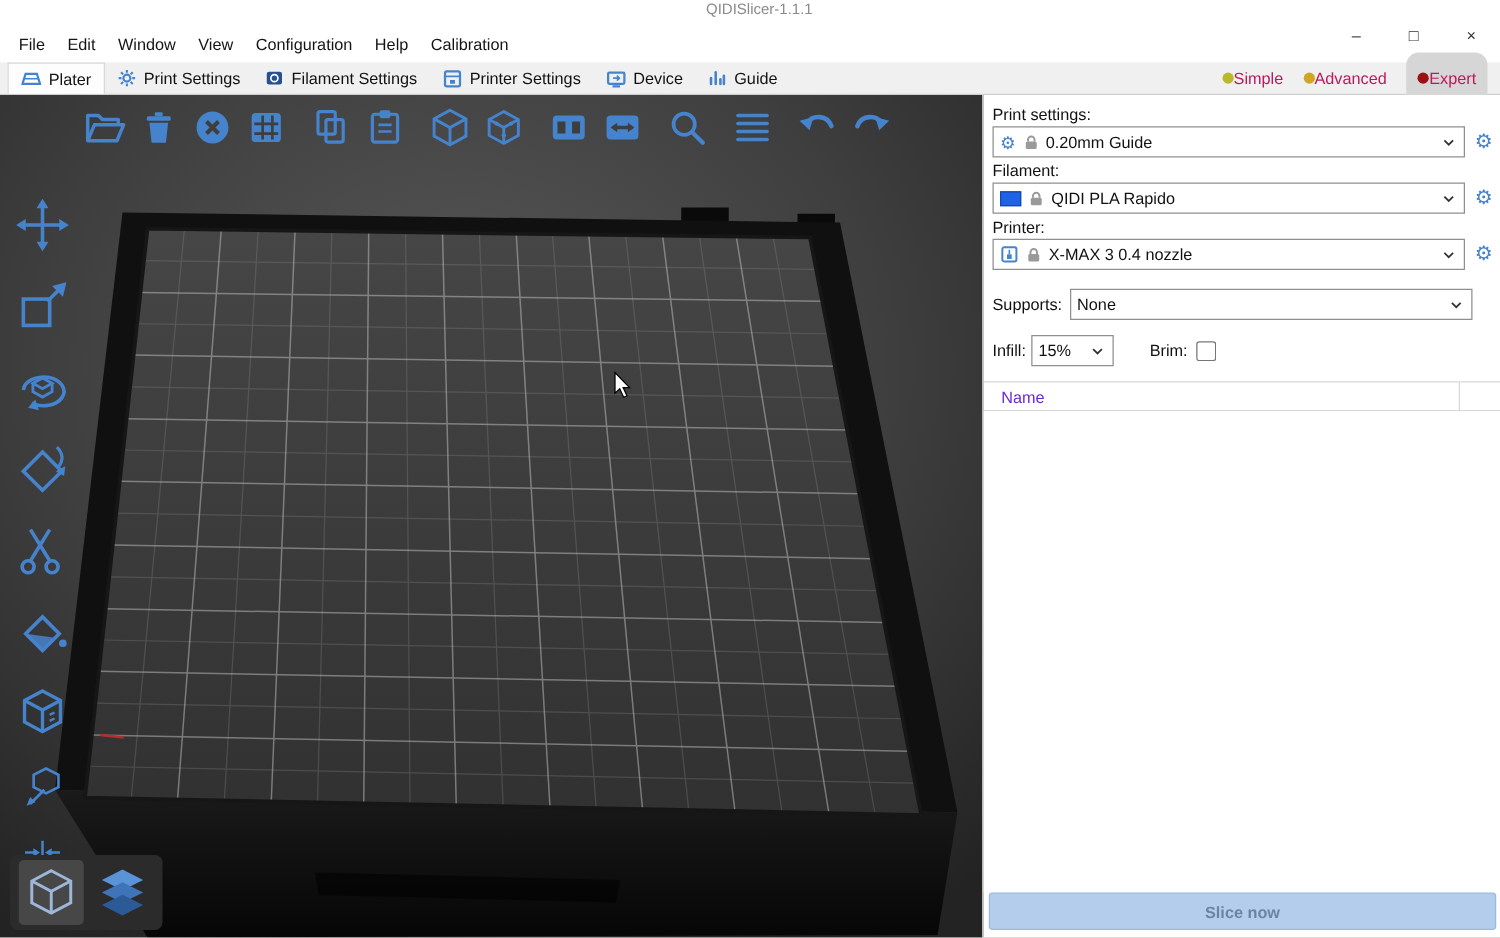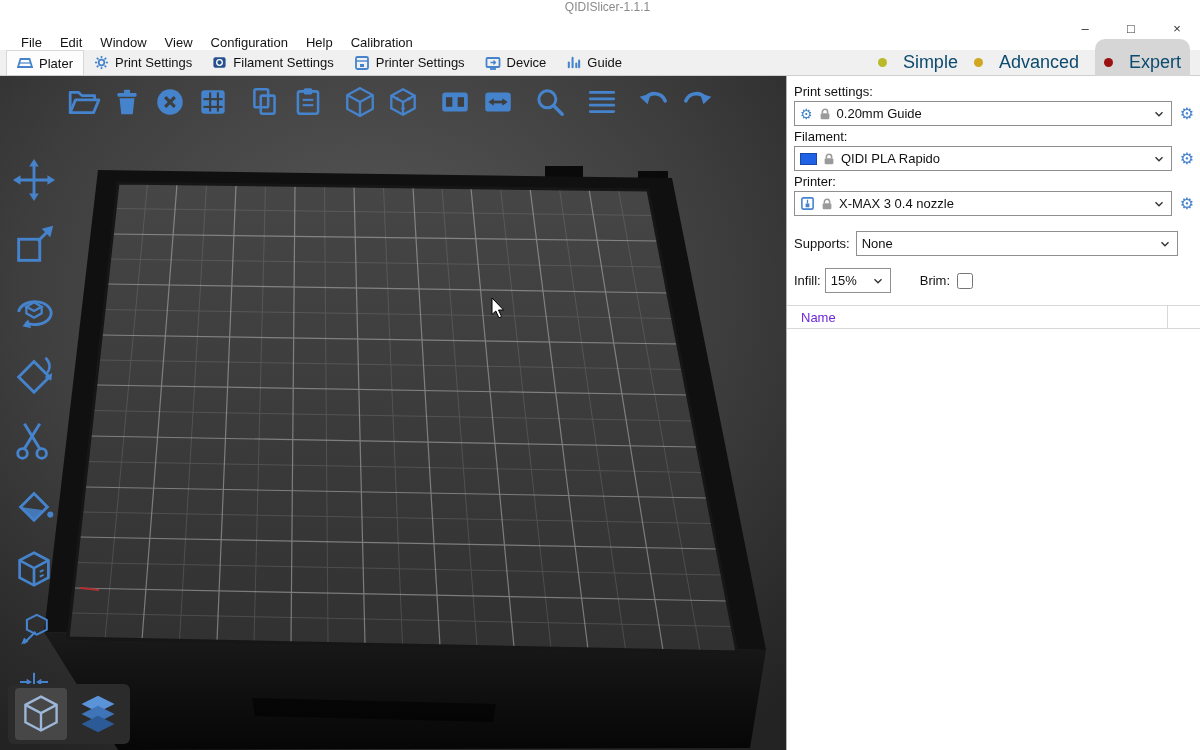--- a/index.html
+++ b/index.html
@@ -8,31 +8,31 @@
   :root { --blue:#4683cd; }
 
   
   .titlebar { height:28px; display:flex; align-items:center; padding-left:8px; background:#fff;flex-direction:column; }
   .titlebar .title { color:#8a8a8a; font-size:12px; margin-left:7px; }
   .win-controls { margin-left:auto; display:flex; height:28px; }
   .win-btn { width:46px; height:28px; display:flex; align-items:center; justify-content:center;
              color:#333; font-size:13px; }
 
   
-  .menubar { height:22px; display:flex; align-items:flex-end; padding-left:12px; background:#fff; }
+  .menubar { height:22px; display:flex; align-items:flex-start; padding-left:6px; background:#fff; }
   .menu-item { padding:0 9px; font-size:13px; color:#141414; cursor:default; }
 
   
   .tabbar { height:26px; background:#f0f0f0; border-bottom:1px solid #cfcfcf;
             display:flex; padding:0 6px; }
   .tab { display:flex; align-items:center; gap:6px; padding:0 10px; height:25px;
          font-size:13px; color:#111; }
   .tab.active { background:#fdfdfd; border:1px solid #d7d7d7; border-bottom:none; }
   .modes { margin-left:auto; display:flex; align-items:center; gap:16px; padding-right:4px; }
-  .mode { display:flex; align-items:center; gap:16px; font-size:18px; color:#0c4a6e; }
+  .mode { display:flex; align-items:center; gap:0; font-size:13px; color:#be185d; }
   .dot { width:9px; height:9px; border-radius:50%; display:inline-block; }
   .dot-simple { background:#b9b929; }
   .dot-advanced { background:#d0a622; }
   .dot-expert { background:#9b1111; }
   .mode.active { background:#d6d6d6; border-radius:10px; padding:13px 9px; }
 
   
   .workspace { position:relative; width:1200px; height:674px; }
   .viewport { position:absolute; left:0; top:0; width:786px; height:674px; background:#3e3e3e; }
   .bed-svg { position:absolute; left:0; top:0; }
@@ -548,14 +548,15 @@
       <span class="brim-label">Brim:</span>
       <input type="checkbox" class="brim-check" style="">
     </div>
 
     <div class="obj-header">
       <div class="oh-name">Name</div>
       <div class="oh-mid"></div>
     </div>
     <div class="obj-list"></div>
 
+    <button class="slice-btn">Slice now</button>
   </div>
 </div>
 
 </body></html>

